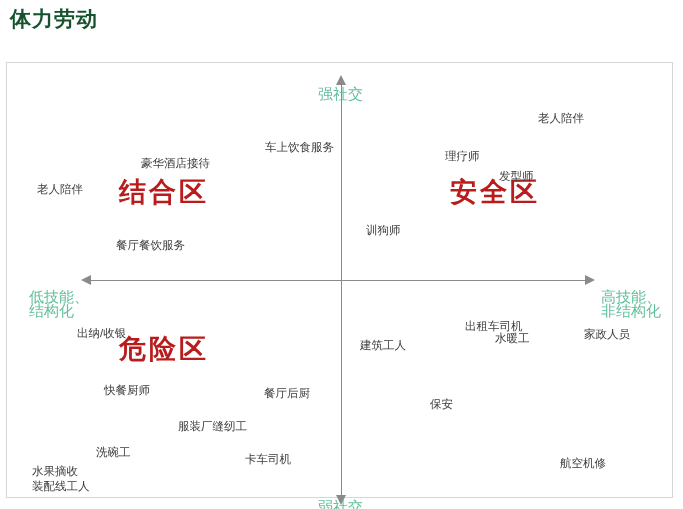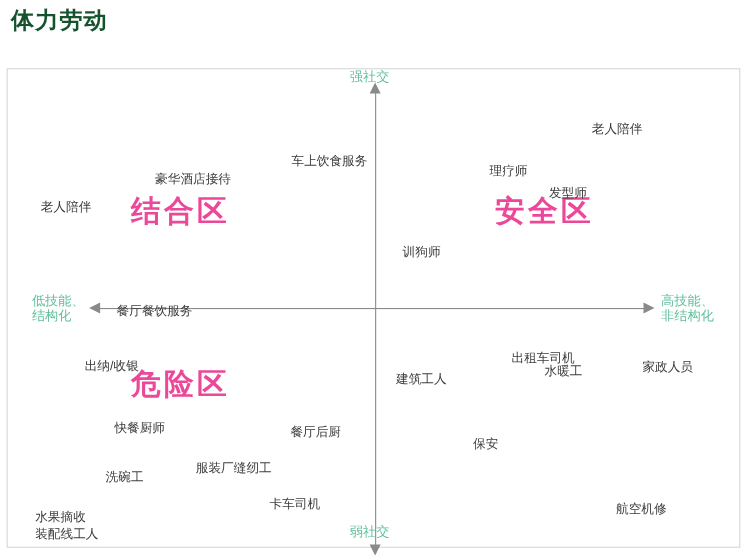--- a/index.html
+++ b/index.html
@@ -88,36 +88,37 @@
     left: 329px;
     top: 432px;
     border-left: 5px solid transparent;
     border-right: 5px solid transparent;
     border-top: 10px solid #8a8a8a;
   }
 
   
   .axis-label {
     position: absolute;
-    font-size: 12px;
+    font-size: 15px;
     line-height: 14px;
     color: #5fbf9a;
     white-space: nowrap;
+    margin-top: 24px;
   }
   #axis-label-top    { left: 311px; top: 0px;   text-align: center; }
   #axis-label-bottom { left: 311px; top: 413px; text-align: center; }
   #axis-label-left   { left: 22px;  top: 203px; }
   #axis-label-right  { left: 594px; top: 203px; }
 
   
   .quadrant-label {
     position: absolute;
     font-size: 27px;
     font-weight: 700;
-    color: #ec4899;
+    color: #b91c1c;
     letter-spacing: 3px;
     white-space: nowrap;
     user-select: none;
   }
   #quadrant-label-tl { left: 112px; top: 111px; }
   #quadrant-label-tr { left: 443px; top: 111px; }
   #quadrant-label-bl { left: 112px; top: 268px; }
   #quadrant-label-br { left: 450px; top: 268px; }
 
   
@@ -161,21 +162,21 @@
   <div class="quadrant-label" id="quadrant-label-bl">危险区</div>
   <div class="quadrant-label" id="quadrant-label-tr">安全区</div>
 
   <div id="points-layer">
       <div class="point-label" style="left: 30px; top: 119px;">
         <div>老人陪伴</div>
       </div>
       <div class="point-label" style="left: 134px; top: 93px;">
         <div>豪华酒店接待</div>
       </div>
-      <div class="point-label" style="left: 99px; top: 175px; margin-top: 38px;">
+      <div class="point-label" style="left: 109px; top: 175px;">
         <div>餐厅餐饮服务</div>
       </div>
       <div class="point-label" style="left: 258px; top: 77px;">
         <div>车上饮食服务</div>
       </div>
       <div class="point-label" style="left: 359px; top: 160px;">
         <div>训狗师</div>
       </div>
       <div class="point-label" style="left: 531px; top: 48px;">
         <div>老人陪伴</div>
@@ -188,21 +189,21 @@
       </div>
       <div class="point-label" style="left: 70px; top: 263px;">
         <div>出纳/收银</div>
       </div>
       <div class="point-label" style="left: 97px; top: 320px;">
         <div>快餐厨师</div>
       </div>
       <div class="point-label" style="left: 171px; top: 356px;">
         <div>服装厂缝纫工</div>
       </div>
-      <div class="point-label" style="left: 89px; top: 364px; text-align: center;">
+      <div class="point-label" style="left: 89px; top: 382px; text-align: center;">
         <div>洗碗工</div>
       </div>
       <div class="point-label" style="left: 25px; top: 401px;">
         <div>水果摘收</div>
         <div>装配线工人</div>
       </div>
       <div class="point-label" style="left: 257px; top: 323px;">
         <div>餐厅后厨</div>
       </div>
       <div class="point-label" style="left: 238px; top: 389px;">

